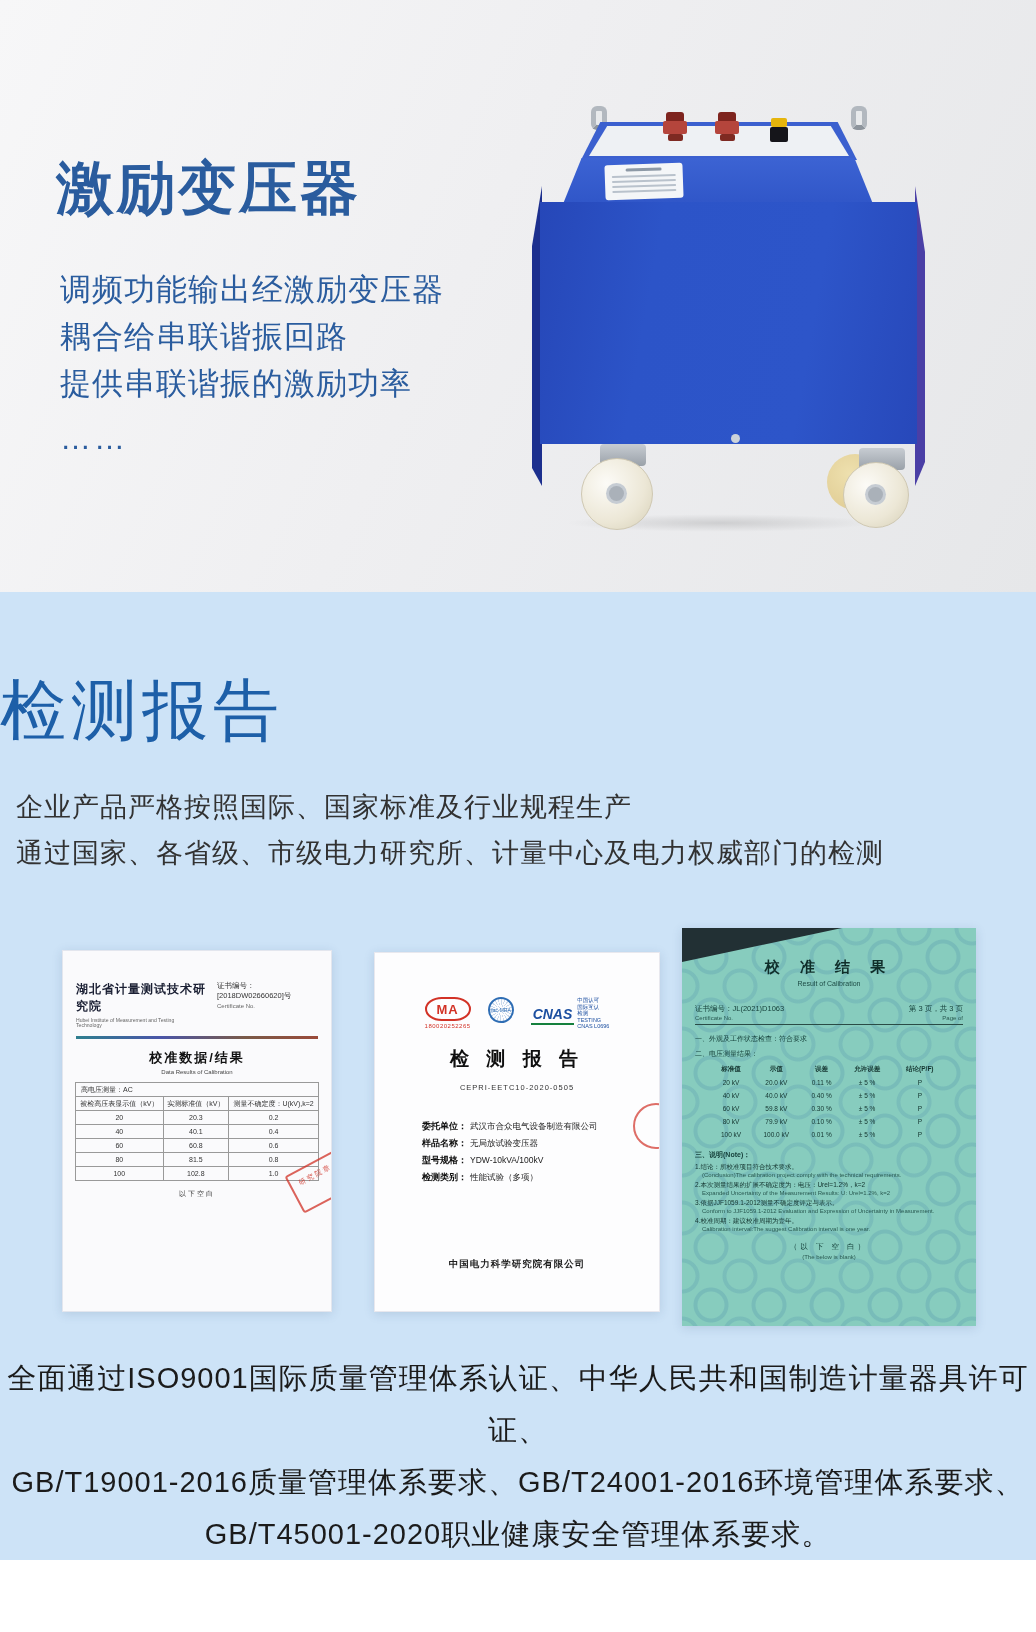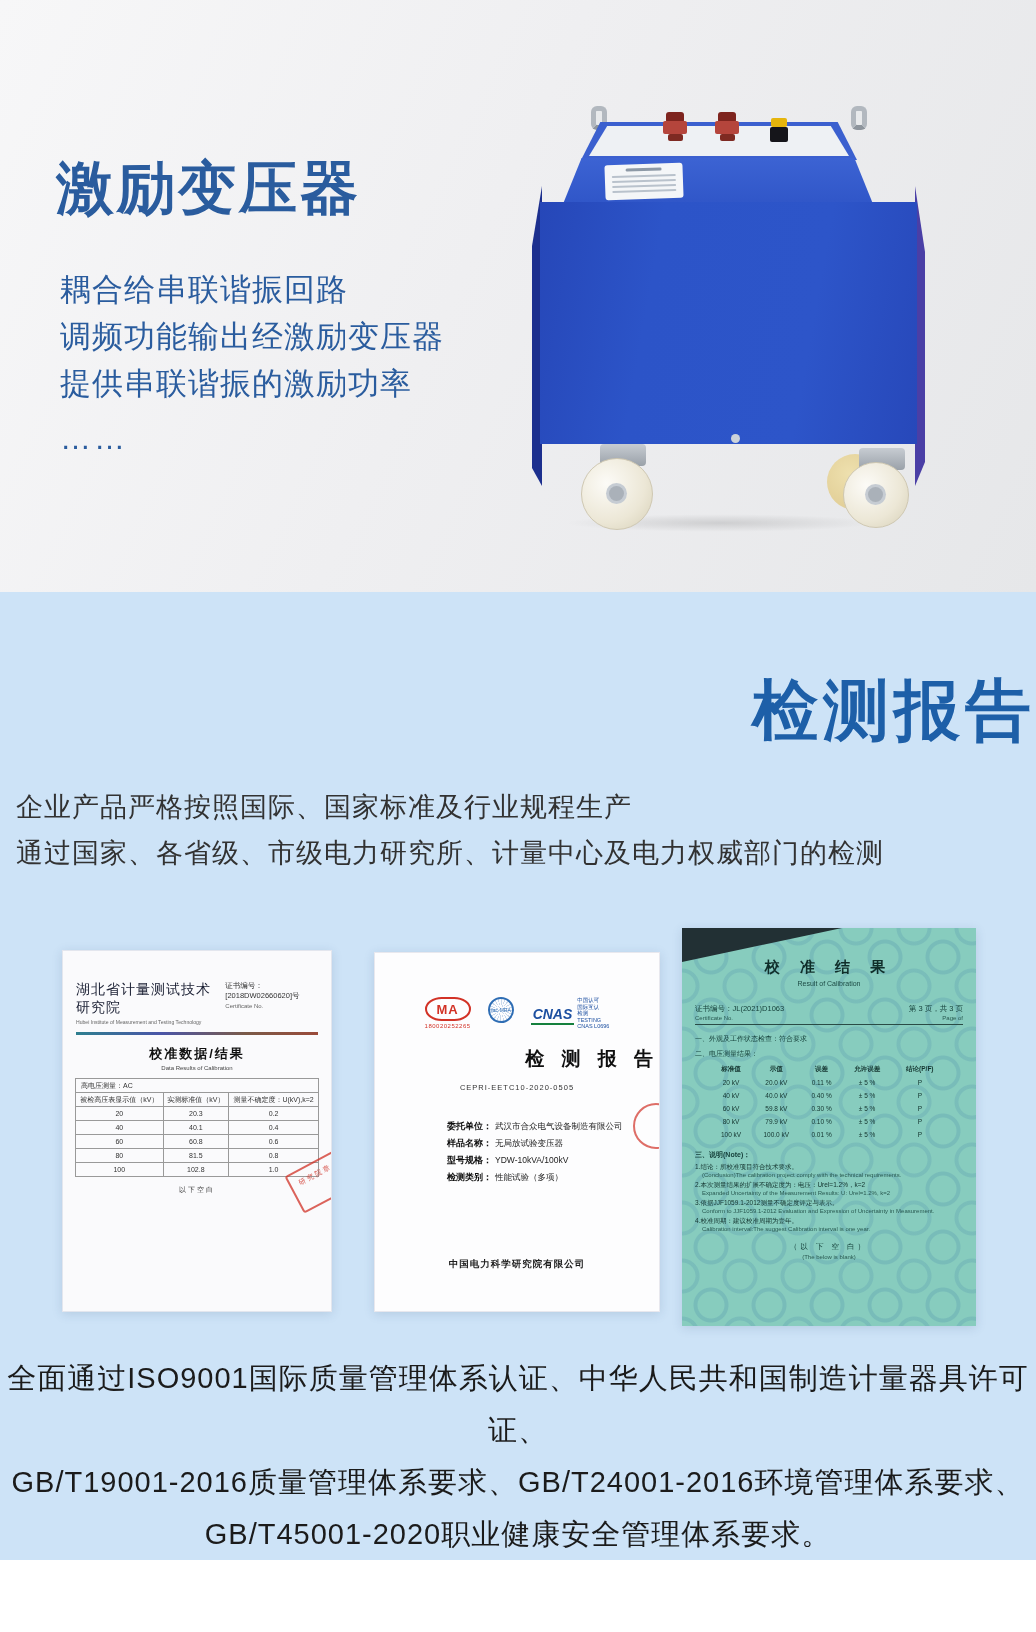--- a/index.html
+++ b/index.html
@@ -54,38 +54,38 @@
   .caster .tire{width:72px;height:72px;border-radius:50%;margin:-8px 0 0 -12px;position:relative;
          background:radial-gradient(circle at 35% 35%,#fcfbf7,#ece7d6 60%,#d6cfb6);border:1px solid #cfc8b2}
   .cr .tire{width:66px;height:66px}
   .caster .hub{position:absolute;left:50%;top:50%;width:15px;height:15px;margin:-8px;border-radius:50%;
          background:#aab1b9;box-shadow:0 0 0 3px #c6ccd3}
   .wheel-rear{position:absolute;left:322px;top:368px;width:56px;height:56px;border-radius:50%;
          background:radial-gradient(circle at 40% 35%,#eee0ae,#ddc88e)}
 
   
   .report{position:absolute;left:0;top:592px;width:1036px;height:1040px;background:#cde3f7}
-  .report-title{position:absolute;left:0;top:74px;width:100%;text-align:right;
-         font-size:66px;font-weight:700;color:#1d5fa8;letter-spacing:5px}
+  .report-title{position:absolute;left:0;top:74px;width:100%;text-align:left;
+         font-size:66px;font-weight:400;color:#1d5fa8;letter-spacing:5px}
   .subtitle{position:absolute;left:16px;top:192px;width:100%;}
   .subtitle p{font-size:27px;line-height:46px;color:#323232;letter-spacing:1px}
   .footer-text{position:absolute;left:0;top:760px;width:100%;text-align:center}
   .footer-text p{font-size:29px;line-height:52px;color:#1b1b1b;letter-spacing:1px}
   .watermark{position:absolute;left:12px;top:962px;width:100%;text-align:center;font-size:46px;
          font-weight:700;letter-spacing:10px;color:rgba(125,132,140,.22);white-space:nowrap}
 
   
   .card{position:absolute;box-shadow:0 2px 10px rgba(40,70,110,.15);overflow:hidden}
   .cert1{left:62px;top:358px;width:270px;height:362px;background:#fafafc;border:1px solid #e3e6ee}
   .cert2{left:374px;top:360px;width:286px;height:360px;background:#fdfdfe;border:1px solid #e8e8ee}
   .cert3{left:682px;top:336px;width:294px;height:398px;background:#87ccbe;color:#17423c}
 
   
   .c1-head{display:flex;justify-content:space-between;padding:30px 13px 0}
-  .c1-org{font-size:14px;font-weight:400;color:#1a1f33;letter-spacing:1px}
+  .c1-org{font-size:12px;font-weight:700;color:#1a1f33;letter-spacing:1px}
   .c1-org-en{font-size:6px;color:#666;margin-top:2px;transform-origin:left;transform:scale(.85)}
   .c1-no{font-size:7.5px;color:#333;text-align:left}
   .c1-no-en{font-size:6px;color:#666;margin-top:2px}
   .c1-rule{height:3px;margin:7px 13px 0;
         background:linear-gradient(90deg,#2e7f8f,#4a55a8 35%,#7a5a48 70%,#9a4a3a)}
   .c1-title{margin-top:10px;text-align:center;font-size:13px;font-weight:700;color:#111;letter-spacing:2px}
   .c1-title-en{text-align:center;font-size:6px;color:#444;margin-top:2px}
   .t1tab{width:calc(100% - 24px);margin:7px 12px 0;border-collapse:collapse}
   .t1tab td,.t1tab th{border:1px solid #999;font-size:7px;font-weight:400;color:#333;
         text-align:center;height:14px;padding:0 2px}
@@ -101,23 +101,23 @@
   .cma{width:46px;height:24px;border:2.5px solid #d23226;border-radius:40%/55%;color:#d23226;
         font-size:13px;font-weight:800;display:flex;align-items:center;justify-content:center;letter-spacing:1px}
   .cma-num{font-size:6px;color:#d23226;margin-top:2px;letter-spacing:.5px}
   .ilac{width:26px;height:26px;border-radius:50%;border:2px solid #2e6db4;color:#2e6db4;font-size:5px;
         display:flex;align-items:center;justify-content:center;text-align:center;
         background:repeating-conic-gradient(rgba(46,109,180,.25) 0 6deg,transparent 6deg 18deg)}
   .cnas-wrap{display:flex;gap:3px;align-items:center}
   .cnas{color:#1c4fa0;font-weight:800;font-size:14px;font-style:italic;border-bottom:2px solid #15803d;
         padding:4px 2px 1px}
   .cnas-side{font-size:5.5px;line-height:6.5px;color:#1c4fa0}
-  .c2-title{margin-top:16px;text-align:right;font-size:19px;font-weight:800;color:#0f0f0f;letter-spacing:6px}
+  .c2-title{margin-top:16px;text-align:center;font-size:19px;font-weight:800;color:#0f0f0f;letter-spacing:6px}
   .c2-no{margin-top:11px;text-align:center;font-size:7.5px;color:#333;letter-spacing:1px}
-  .c2-fields{margin:26px 0 0 72px}
+  .c2-fields{margin:26px 0 0 47px}
   .c2row{font-size:8.5px;color:#222;line-height:17px}
   .c2row b{font-size:9px;color:#0e0e0e;margin-right:3px}
   .c2-issuer{position:absolute;left:0;bottom:40px;width:100%;text-align:center;font-size:9.5px;
         font-weight:700;color:#1c1c1c;letter-spacing:1px}
   .stamp2{position:absolute;right:-20px;top:150px;width:46px;height:46px;border-radius:50%;
         border:2.5px solid rgba(208,48,38,.7)}
 
   
   .c3-wm{position:absolute;inset:0;
         background-image:
@@ -147,22 +147,22 @@
 </style>
 </head>
 <body>
 
 <div class="page">
 
   <section class="hero">
     <h1 class="hero-title">激励变压器</h1>
     <div class="hero-desc">
 
-    <p class="hero-line">耦合给串联谐振回路</p>
-        <p class="hero-line">调频功能输出经激励变压器</p>
+    <p class="hero-line">调频功能输出经激励变压器</p>
+        <p class="hero-line">耦合给串联谐振回路</p>
         <p class="hero-line">提供串联谐振的激励功率</p>
         <p class="hero-line">……</p>
       </div>
 
     <div class="machine">
       <div class="m-hook hl"></div>
       <div class="m-hook hr"></div>
       <div class="m-top"></div>
       <div class="m-top-in"></div>
       <div class="term t1">

